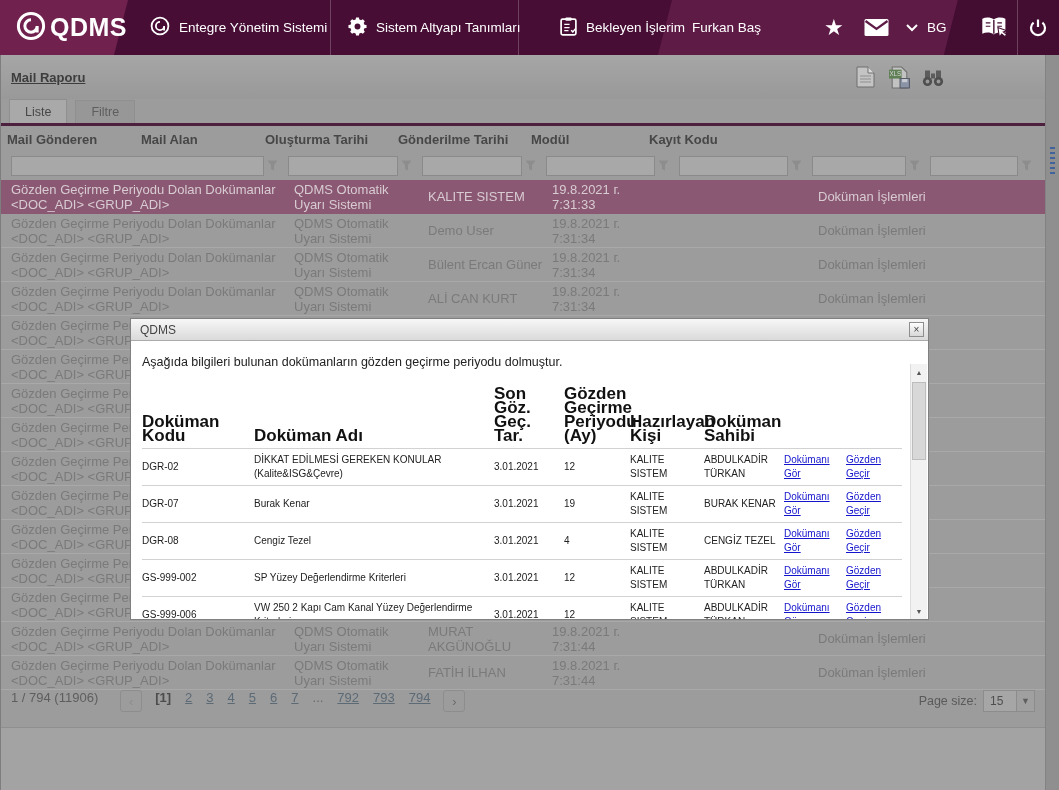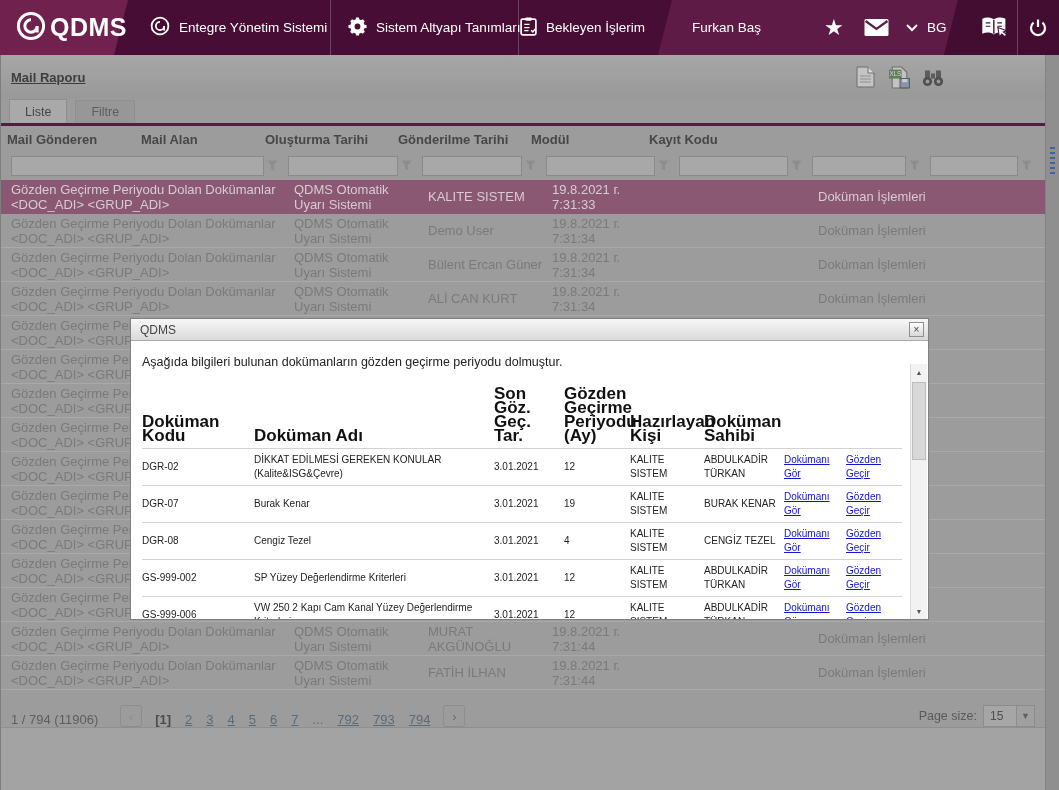--- a/index.html
+++ b/index.html
@@ -58,21 +58,21 @@
     min-width:0; font-size:12px; color:#555; padding:0 4px; }
   .fbtn { width:16px; height:20px; border:none; background:transparent; display:flex;
     align-items:center; justify-content:center; cursor:pointer; }
 
   .rows { }
   .trow { display:flex; height:34px; align-items:center; border-bottom:1px solid #a9a9a9;
     font-size:13px; color:#7a7a7a; line-height:15px; cursor:pointer; }
   .trow.selected { background:#8a5873; color:#d8cbd2; border-bottom-color:#8a5873; }
   .dt { display:block; }
 
-  .pager { display:flex; align-items:flex-end; height:37px; padding:0 10px;
+  .pager { display:flex; align-items:flex-start; height:37px; padding:0 10px;
     font-size:13px; color:#5e5e5e; }
   .pg-summary { margin-right:16px; }
   .pg-btn { width:22px; height:22px; border:1px solid #8d8d8d; border-radius:3px;
     background:transparent; color:#8d8d8d; font-size:13px; display:flex;
     align-items:center; justify-content:center; margin:0 6px; cursor:pointer; }
   .pg-btn.next { color:#6d6d6d; }
   .pg-page { margin:0 7px; color:#5c6a76; text-decoration:underline; cursor:pointer; }
   .pg-page.current { color:#4c4c4c; font-weight:bold; text-decoration:none; cursor:default; }
   .pg-page.ellipsis { text-decoration:none; cursor:default; color:#6a6a6a; }
   .pagesize { margin-left:auto; display:flex; align-items:center; gap:6px; font-size:12.5px; color:#5a5a5a; }
@@ -145,21 +145,21 @@
     <span>
       <svg width="19" height="19" viewBox="0 0 20 20">
           <path fill="#fff" d="M8.5 0.5h3l.4 2.2c.64.17 1.25.42 1.8.75l1.9-1.2 2.1 2.1-1.2 1.9c.33.56.58 1.17.75 1.8l2.25.45v3l-2.25.45a7 7 0 0 1-.75 1.8l1.2 1.9-2.1 2.1-1.9-1.2a7 7 0 0 1-1.8.75l-.4 2.2h-3l-.45-2.2a7 7 0 0 1-1.8-.75l-1.9 1.2-2.1-2.1 1.2-1.9a7 7 0 0 1-.75-1.8L.5 11.5v-3l2.2-.45c.17-.63.42-1.24.75-1.8l-1.2-1.9 2.1-2.1 1.9 1.2a7 7 0 0 1 1.8-.75z"></path>
           <circle cx="10" cy="10" r="3.1" fill="#470d35"></circle>
         </svg>
     </span>
     <span>Sistem Altyapı Tanımları</span>
   </div>
   <div class="nav-sep" style="left:518px;"></div>
 
-  <div class="nav-item" style="left:520px;">
+  <div class="nav-item" style="left:560px;">
     <span>
       <svg width="17" height="19" viewBox="0 0 16 18">
           <rect x="1" y="2" width="14" height="15" rx="1.5" fill="none" stroke="#fff" stroke-width="1.6"></rect>
           <rect x="5" y="0.5" width="6" height="3" rx="1" fill="#fff"></rect>
           <path d="M4 7h5M4 10h5M4 13h4" stroke="#fff" stroke-width="1.2"></path>
           <path d="M10.5 12.5l1.6 1.6 2.6-3.1" stroke="#fff" stroke-width="1.4" fill="none"></path>
         </svg>
     </span>
     <span>Bekleyen İşlerim</span>
   </div>

